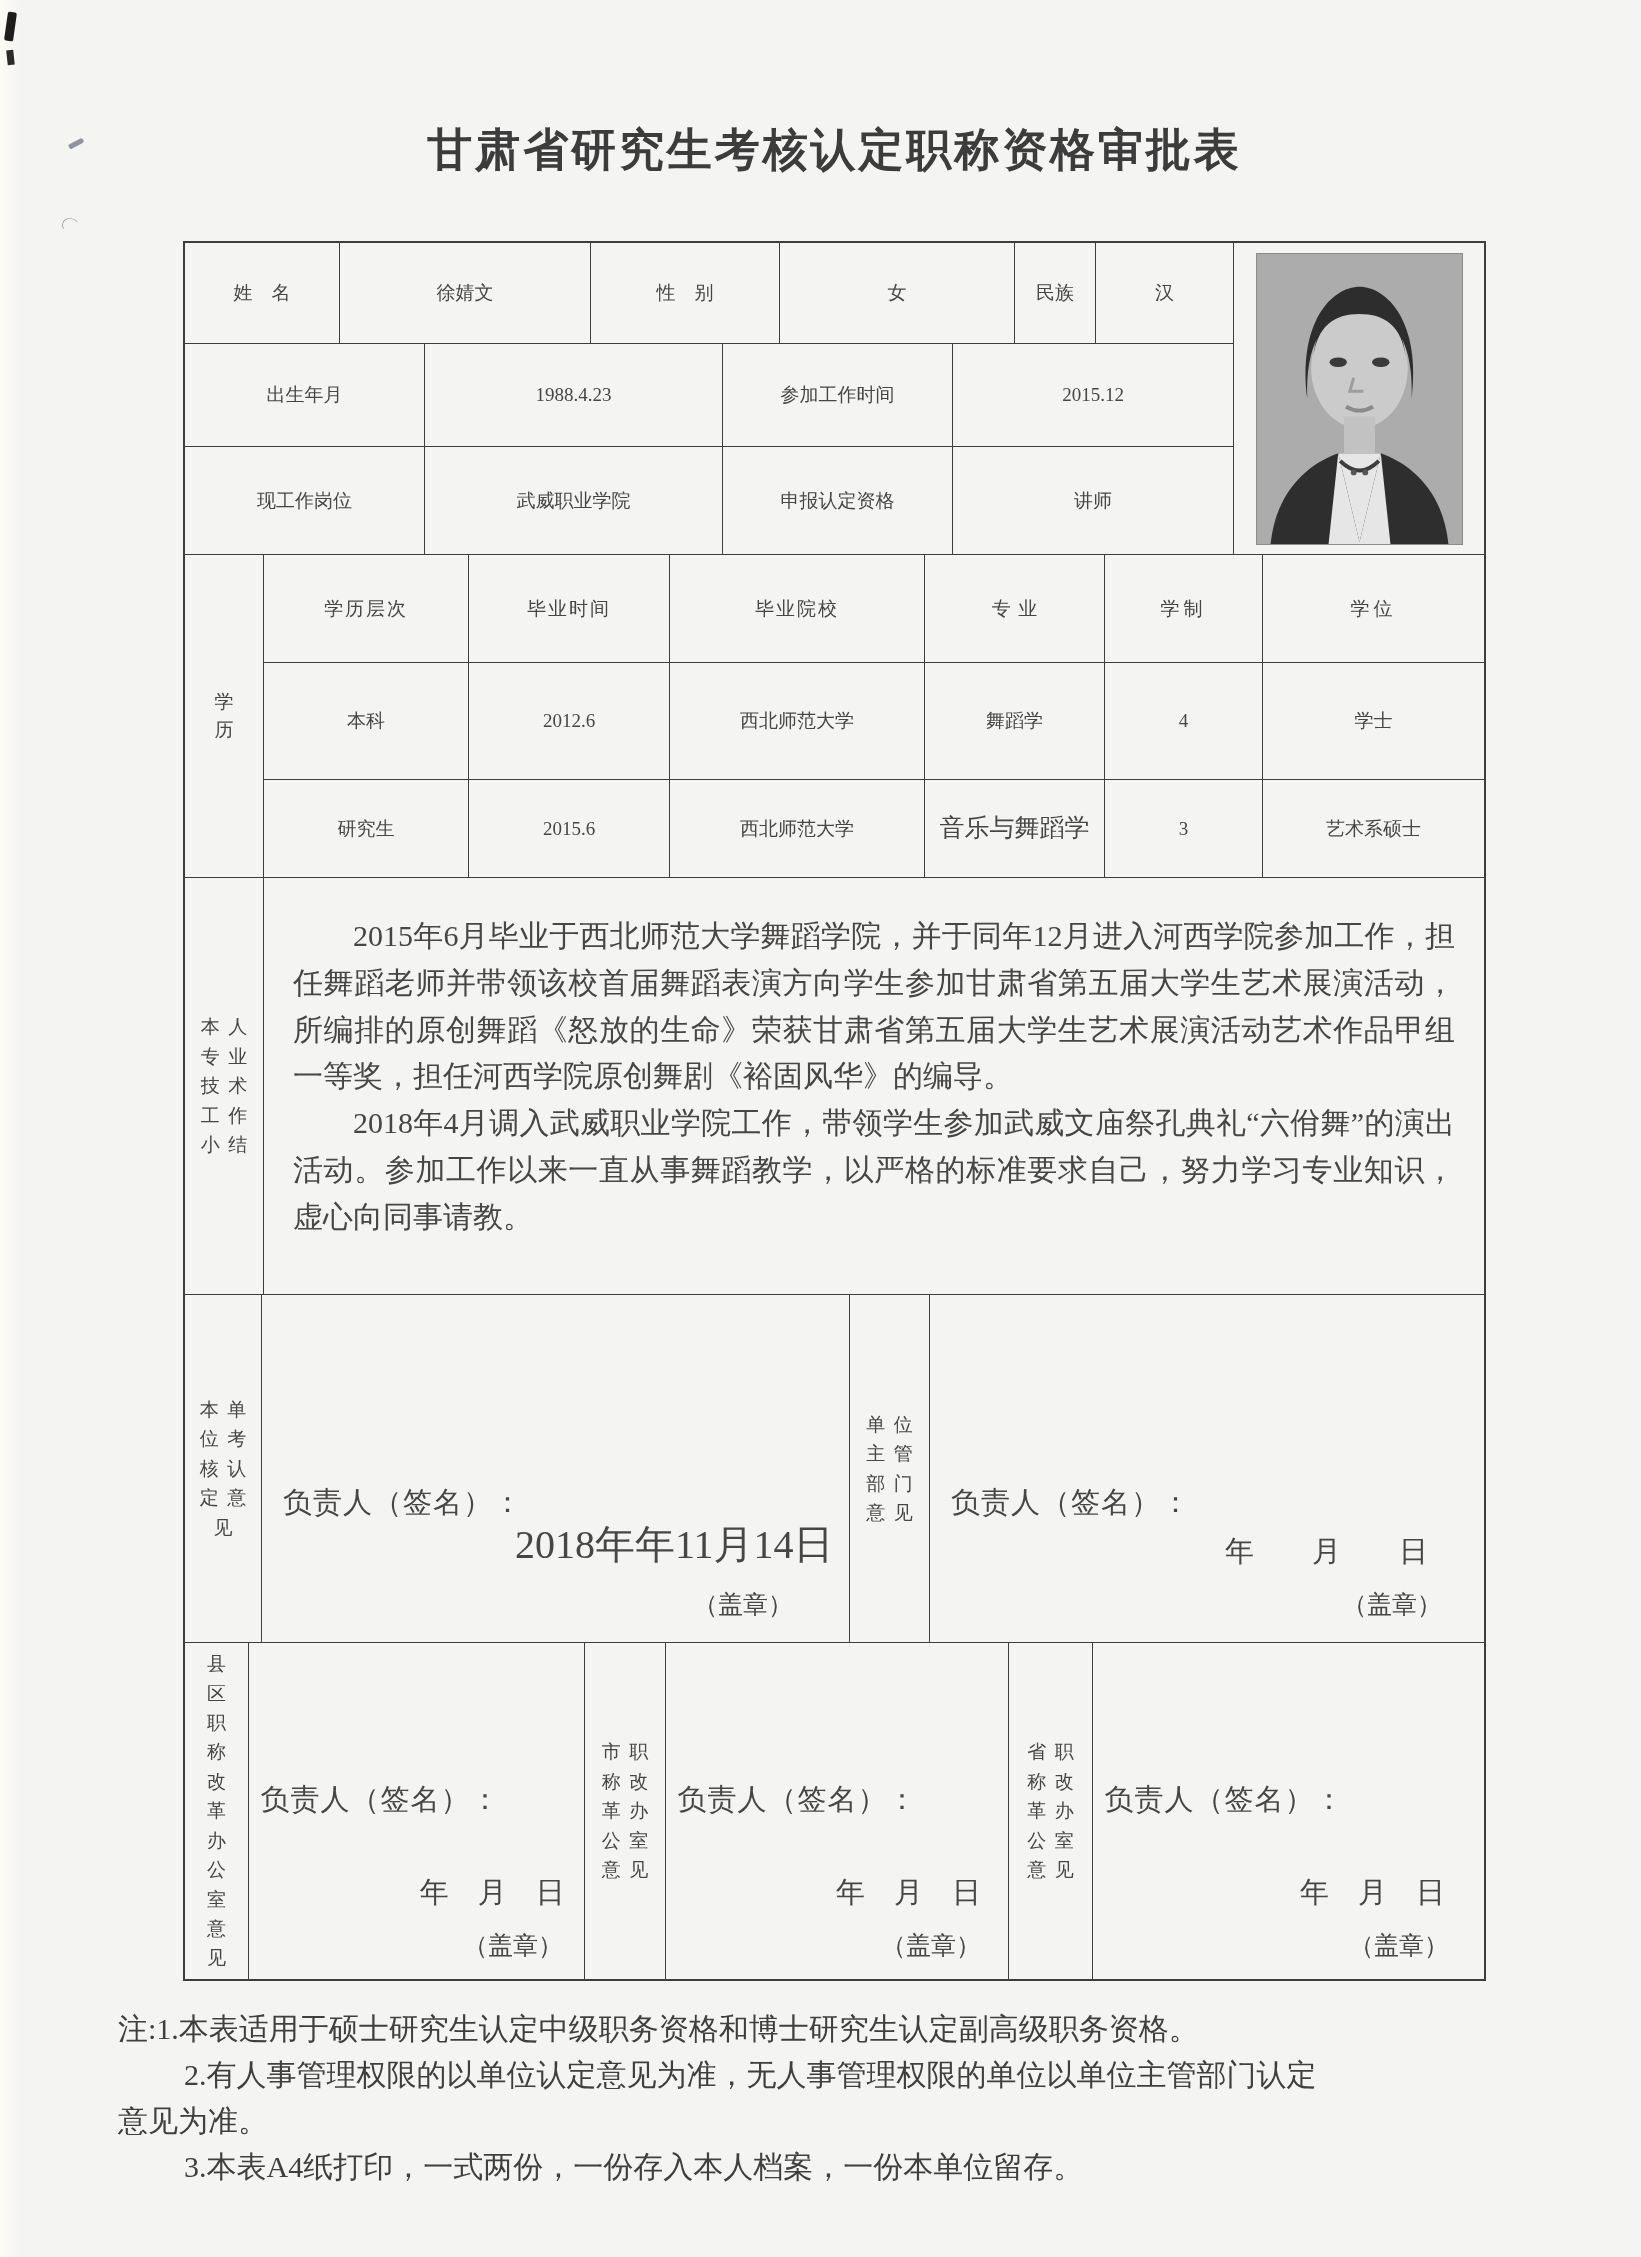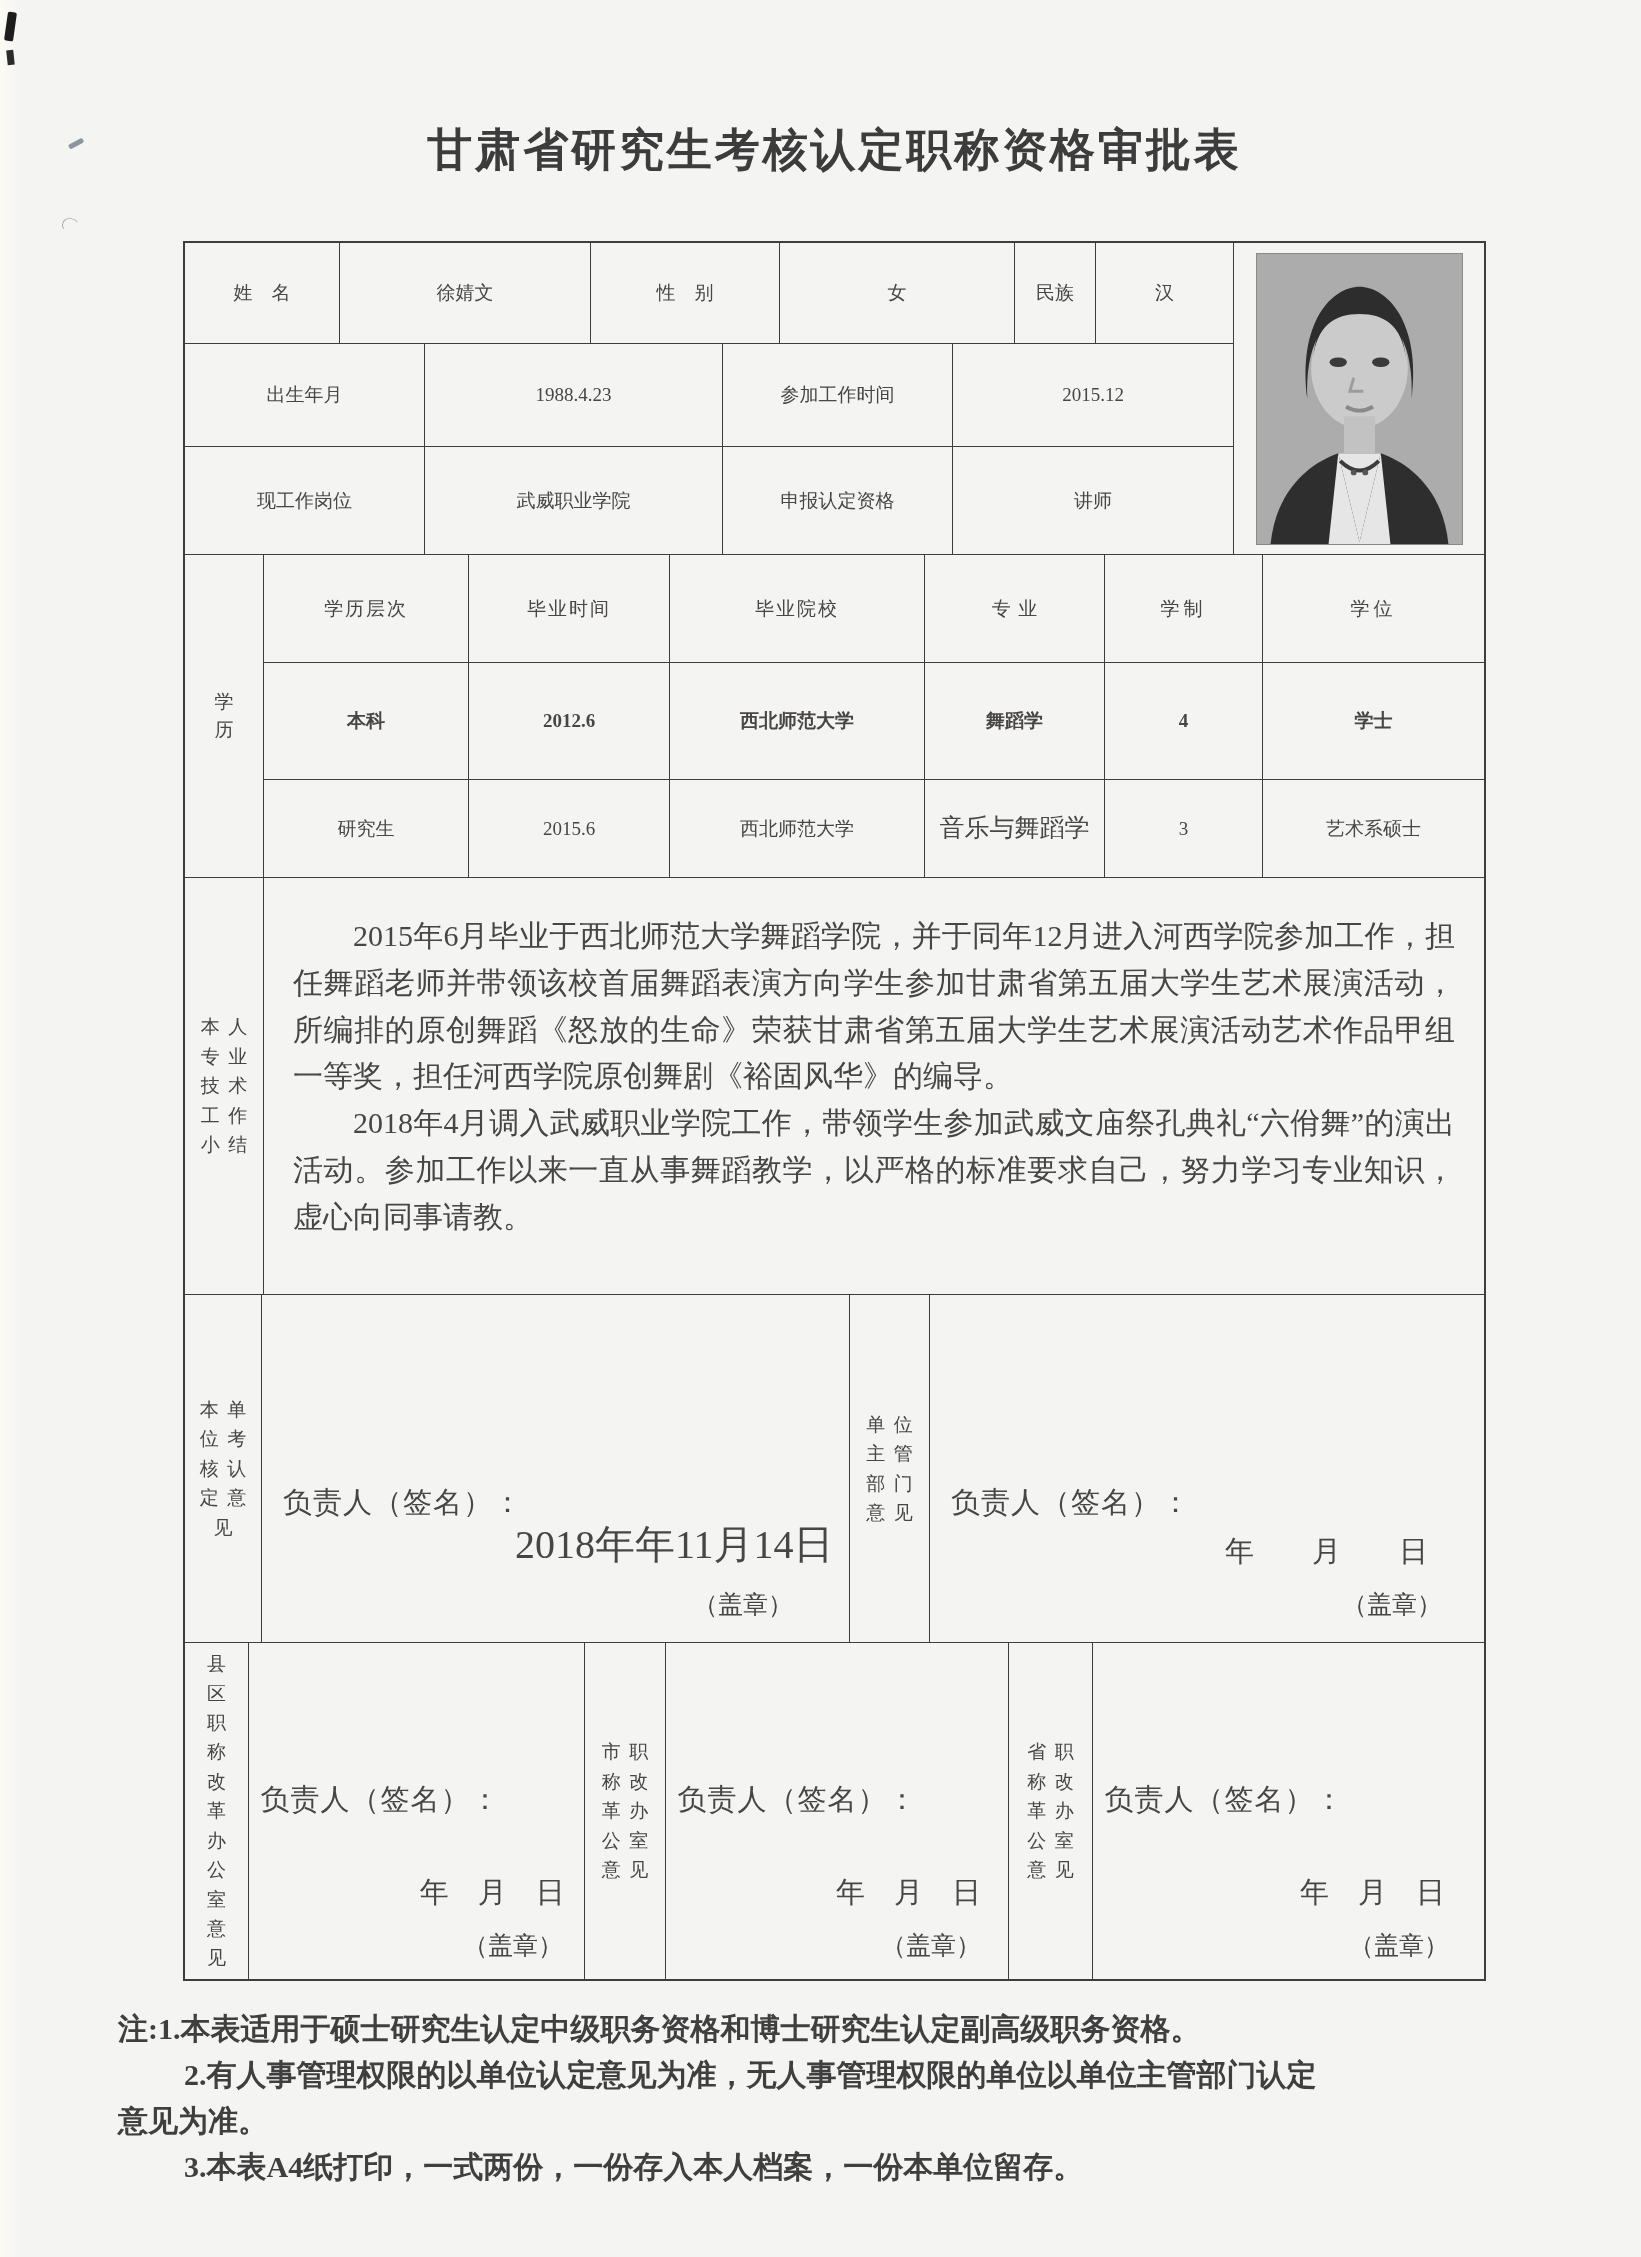--- a/index.html
+++ b/index.html
@@ -33,21 +33,21 @@
   .blockC{height:417px;}
   .blockD{height:348px;}
   .blockE{flex:1;border-bottom:none;}
   .col{display:flex;flex-direction:column;box-sizing:border-box;}
   .a-left{width:1049px;border-right:1.9px solid var(--ink);}
   .trow{display:flex;border-bottom:1.9px solid var(--ink);box-sizing:border-box;}
   .trow.last{border-bottom:none;flex:1;}
   .rA1{height:101px;}
   .rA2{height:103px;}
   .rB1{height:108px;}
-  .rB2{height:117px;font-weight:bold;}
+  .rB2{height:117px;}
   .cell{
     display:flex;align-items:center;justify-content:center;
     border-right:1.9px solid var(--ink);box-sizing:border-box;
     font-size:19px;text-align:center;white-space:pre-line;
     line-height:1.45;color:var(--text);
   }
   .cell.end{border-right:none;flex:1;}
   .vlabel{letter-spacing:8.7px;padding-left:8.7px;line-height:1.55;text-align:center;}
   .photo-cell{flex:1;display:flex;align-items:center;justify-content:center;}
   .photo-frame{width:205px;height:290px;border:1px solid #8a8a8a;background:#a9a9a9;}
@@ -57,21 +57,21 @@
   .c-body{flex:1;padding:35px 29px 9.7px 29px;box-sizing:border-box;}
   .sum-p{margin:0;font-size:30px;line-height:1.56;text-indent:2em;text-align:justify;color:var(--text);}
   .op-label{box-sizing:border-box;}
   .op-content{position:relative;border-right:1.9px solid var(--ink);box-sizing:border-box;}
   .op-content.end{border-right:none;flex:1;}
   .signer{position:absolute;font-size:29px;color:var(--text);letter-spacing:1px;white-space:pre;}
   .op-date{position:absolute;font-size:29px;color:var(--text);white-space:pre;}
   .op-seal{position:absolute;font-size:25px;color:var(--text);white-space:pre;}
   .d-signer{left:21px;top:188px;}
   .e-signer{left:11.6px;top:137px;}
-  .notes{position:absolute;left:118px;top:2006px;width:1419px;font-size:30px;line-height:46px;color:#3f3f3f;font-weight:bold;}
+  .notes{position:absolute;left:118px;top:2006px;width:1419px;font-size:30px;line-height:46px;color:#3f3f3f;}
   .note-line{white-space:pre;}
   .indent{padding-left:66px;}
   .artifact{position:absolute;}
   .art1{left:5.8px;top:11.6px;width:8.7px;height:29px;background:#1d1d1d;border-radius:1.9px;transform:rotate(8deg);}
   .art2{left:6.8px;top:50px;width:6.8px;height:15.4px;background:#2b2b2b;transform:rotate(-6deg);}
   .art3{left:68px;top:141px;width:16.4px;height:4.8px;background:#8f959e;border-radius:1.9px;transform:rotate(-28deg);}
   .art4{left:62px;top:218px;width:15.4px;height:12.6px;border:1.9px solid transparent;border-left-color:#99a0a8;border-top-color:#b8bdc4;border-radius:50%;transform:rotate(15deg);}
 </style>
 </head>
 <body>

